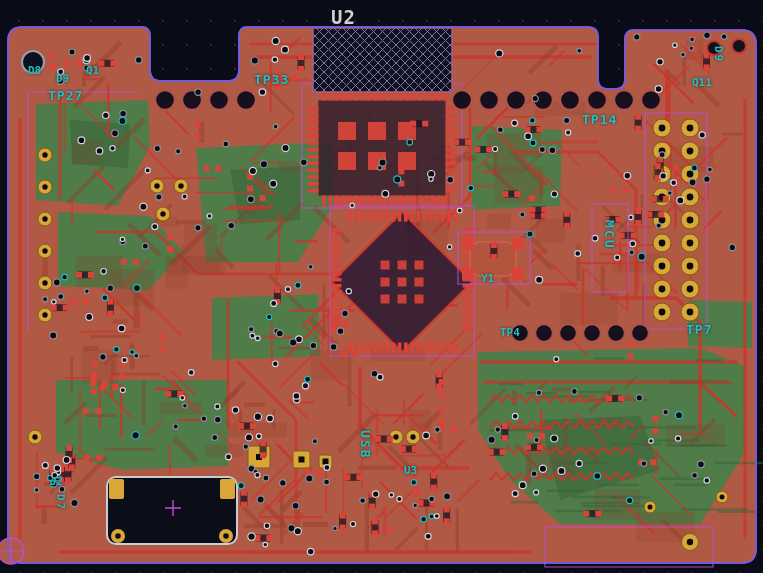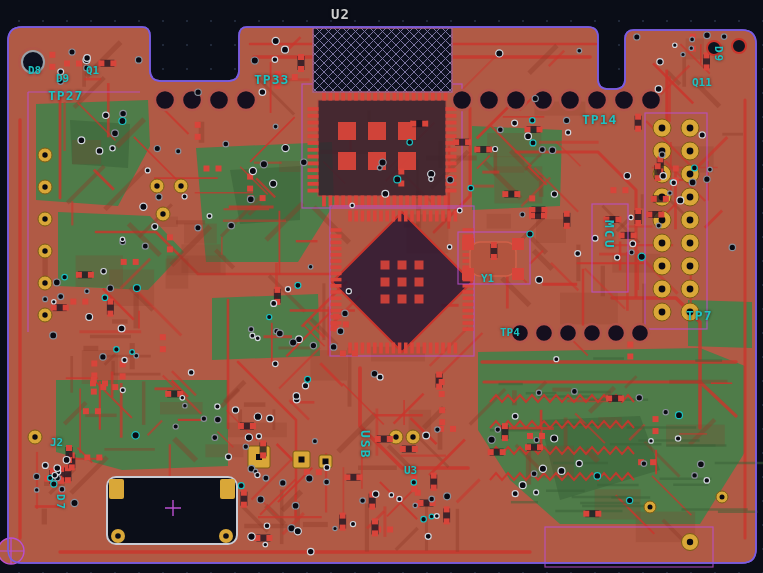--- a/index.html
+++ b/index.html
@@ -13,21 +13,21 @@
   svg{position:absolute;left:0;top:0;}
   .board{fill:var(--c-copper);stroke:var(--c-edge);stroke-width:1.5;}
   .zone{fill:var(--c-zone);}
   .zoned{fill:var(--c-zone_dark);opacity:.55;}
   .court{fill:none;stroke:var(--c-courtyard);stroke-width:1.2;opacity:.8;}
   .hatchrect{fill:url(#hatch);stroke:#a85f86;stroke-width:1.5;}
   .labels-layer{position:absolute;left:0;top:0;width:100%;height:100%;pointer-events:none;}
   .lbl{position:absolute;color:var(--c-silk);font:bold 13px "DejaVu Sans Mono",monospace;
        letter-spacing:1px;text-shadow:0 0 3px rgba(0,0,0,.7);}
   .sm{font-size:11px;letter-spacing:0;}
-  .big{color:var(--c-label);font-size:14px;}
+  .big{color:var(--c-label);font-size:19px;}
   .vert{writing-mode:vertical-rl;text-orientation:mixed;letter-spacing:2px;}
 </style>
 </head>
 <body>
 
 <div class="stage">
   <svg id="pcb" width="763" height="573" viewBox="0 0 763 573">
     <defs>
       <pattern id="hatch" width="9" height="9" patternUnits="userSpaceOnUse">
         <rect width="9" height="9" fill="#0e1120"></rect>
@@ -1340,21 +1340,21 @@
     <div class="lbl big" style="left:331px;top:6px">U2</div>
     <div class="lbl sm" style="left:28px;top:64px">D8</div>
     <div class="lbl sm" style="left:56px;top:72px">D9</div>
     <div class="lbl sm" style="left:86px;top:64px">Q1</div>
     <div class="lbl" style="left:48px;top:88px">TP27</div>
     <div class="lbl" style="left:254px;top:72px">TP33</div>
     <div class="lbl sm vert" style="left:712px;top:46px">D9</div>
     <div class="lbl sm" style="left:692px;top:76px">Q11</div>
     <div class="lbl" style="left:582px;top:112px">TP14</div>
     <div class="lbl vert" style="left:602px;top:220px">MCU</div>
-    <div class="lbl" style="left:686px;top:308px">TP7</div>
+    <div class="lbl" style="left:686px;top:322px">TP7</div>
     <div class="lbl sm" style="left:500px;top:326px">TP4</div>
     <div class="lbl sm" style="left:481px;top:272px">Y1</div>
     <div class="lbl vert" style="left:358px;top:430px">USB</div>
     <div class="lbl sm" style="left:404px;top:464px">U3</div>
-    <div class="lbl sm" style="left:50px;top:436px">J2</div>
+    <div class="lbl sm" style="left:50px;top:475px">J2</div>
     <div class="lbl sm vert" style="left:54px;top:494px">D7</div>
   </div>
 </div>
 
 </body></html>

